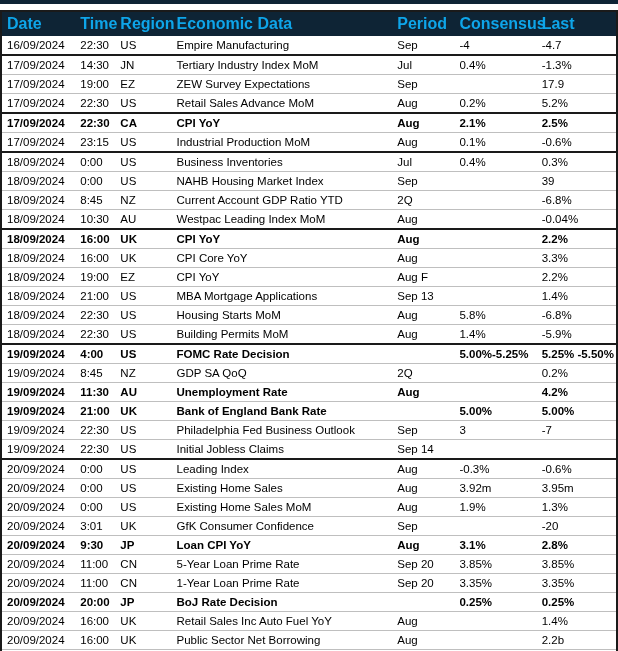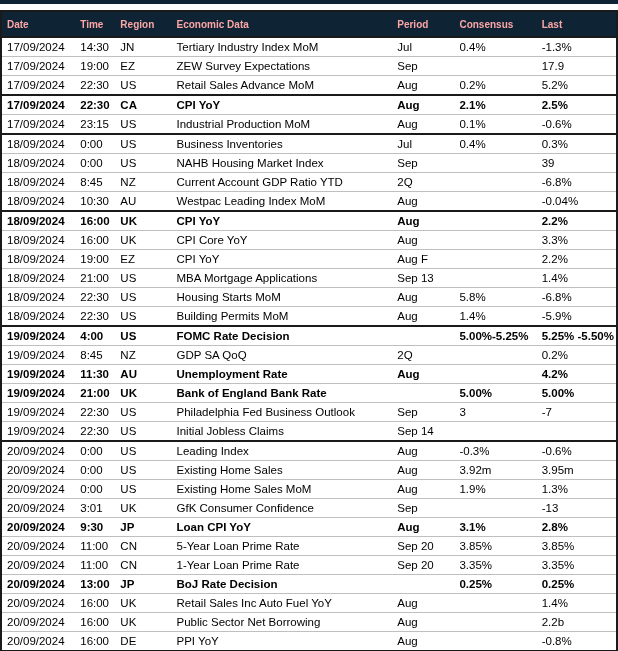--- a/index.html
+++ b/index.html
@@ -25,23 +25,23 @@
   }
   col.c-date{width:74px;}
   col.c-time{width:40px;}
   col.c-region{width:56px;}
   col.c-event{width:220px;}
   col.c-period{width:62px;}
   col.c-consensus{width:82px;}
   col.c-last{width:80px;}
   thead th{
     background:var(--header-bg);
-    color:#fca5a5;
+    color:#0ea5e9;
     font-weight:bold;
-    font-size:10px;
+    font-size:16px;
     text-align:left;
     height:24px;
     padding:0 0 0 5px;
     white-space:nowrap;
   }
   tbody td{
     font-size:11.5px;
     height:18px;
     line-height:18px;
     padding:0 0 0 5px;
@@ -75,20 +75,29 @@
       <th>Date</th>
       <th>Time</th>
       <th>Region</th>
       <th>Economic Data</th>
       <th>Period</th>
       <th>Consensus</th>
       <th>Last</th>
     </tr>
   </thead>
   <tbody>
+      <tr>
+    <td>16/09/2024</td>
+    <td>22:30</td>
+    <td>US</td>
+    <td>Empire Manufacturing</td>
+    <td>Sep</td>
+    <td>-4</td>
+    <td>-4.7</td>
+  </tr>
       <tr class="group-start">
     <td>17/09/2024</td>
     <td>14:30</td>
     <td>JN</td>
     <td>Tertiary Industry Index MoM</td>
     <td>Jul</td>
     <td>0.4%</td>
     <td>-1.3%</td>
   </tr>
       <tr>
@@ -298,21 +307,21 @@
     <td>1.9%</td>
     <td>1.3%</td>
   </tr>
       <tr>
     <td>20/09/2024</td>
     <td>3:01</td>
     <td>UK</td>
     <td>GfK Consumer Confidence</td>
     <td>Sep</td>
     <td></td>
-    <td>-13</td>
+    <td>-20</td>
   </tr>
       <tr class="bold">
     <td>20/09/2024</td>
     <td>9:30</td>
     <td>JP</td>
     <td>Loan CPI YoY</td>
     <td>Aug</td>
     <td>3.1%</td>
     <td>2.8%</td>
   </tr>
@@ -329,21 +338,21 @@
     <td>20/09/2024</td>
     <td>11:00</td>
     <td>CN</td>
     <td>1-Year Loan Prime Rate</td>
     <td>Sep 20</td>
     <td>3.35%</td>
     <td>3.35%</td>
   </tr>
       <tr class="bold">
     <td>20/09/2024</td>
-    <td>13:00</td>
+    <td>20:00</td>
     <td>JP</td>
     <td>BoJ Rate Decision</td>
     <td></td>
     <td>0.25%</td>
     <td>0.25%</td>
   </tr>
       <tr>
     <td>20/09/2024</td>
     <td>16:00</td>
     <td>UK</td>

